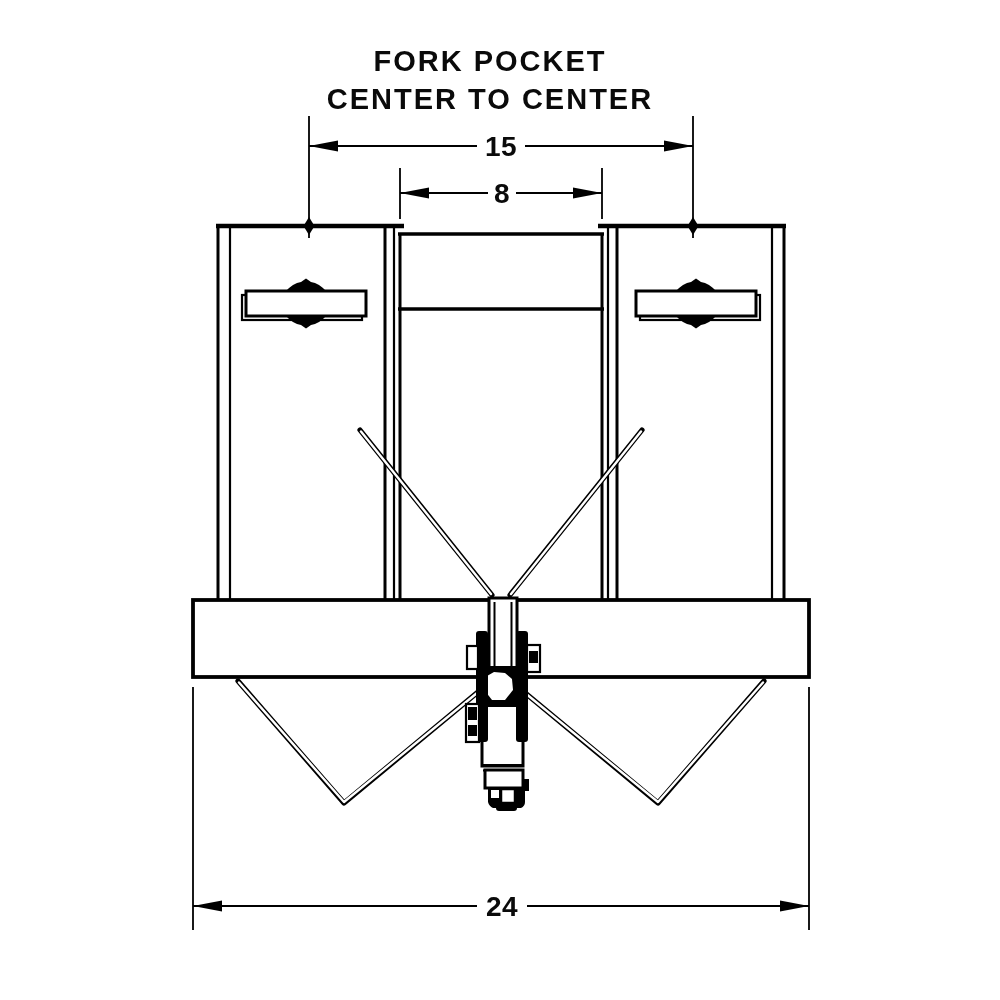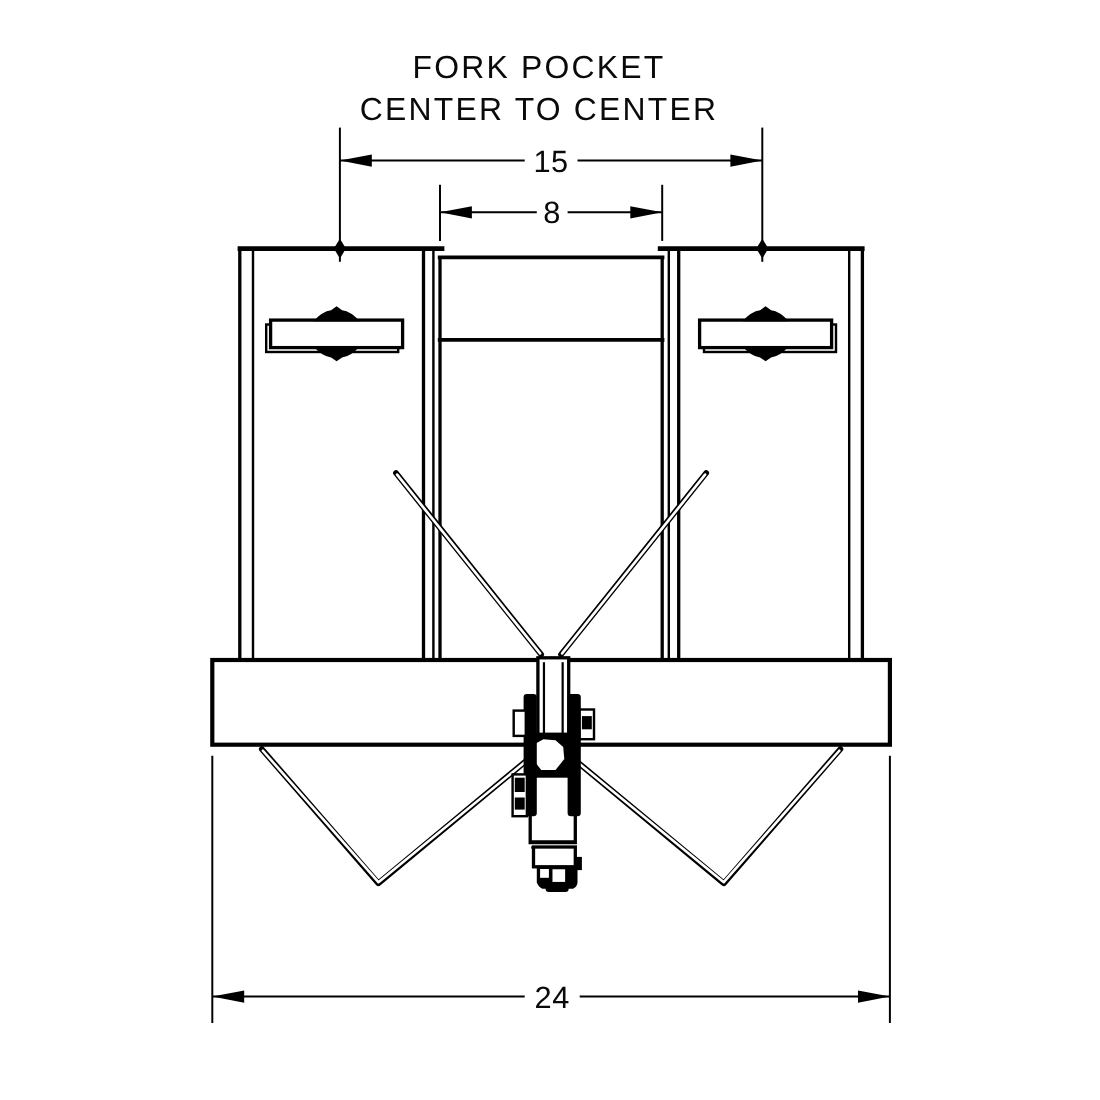--- a/index.html
+++ b/index.html
@@ -9,20 +9,21 @@
     height: 1000px;
     background: #ffffff;
     font-family: "Liberation Sans", sans-serif;
   }
   .stage {
     position: relative;
     width: 1000px;
     height: 1000px;
     background: #ffffff;
     overflow: hidden;
+    font-weight: bold;
   }
   svg { display: block; }
   .ln   { stroke: #000; fill: none; }
   .thin { stroke-width: 1.8; }
   .t22  { stroke-width: 2.2; }
   .t30  { stroke-width: 3; }
   .t35  { stroke-width: 3.5; }
   .t45  { stroke-width: 4.5; }
   .fillb{ fill: #000; stroke: none; }
   .fillw{ fill: #fff; stroke: none; }

